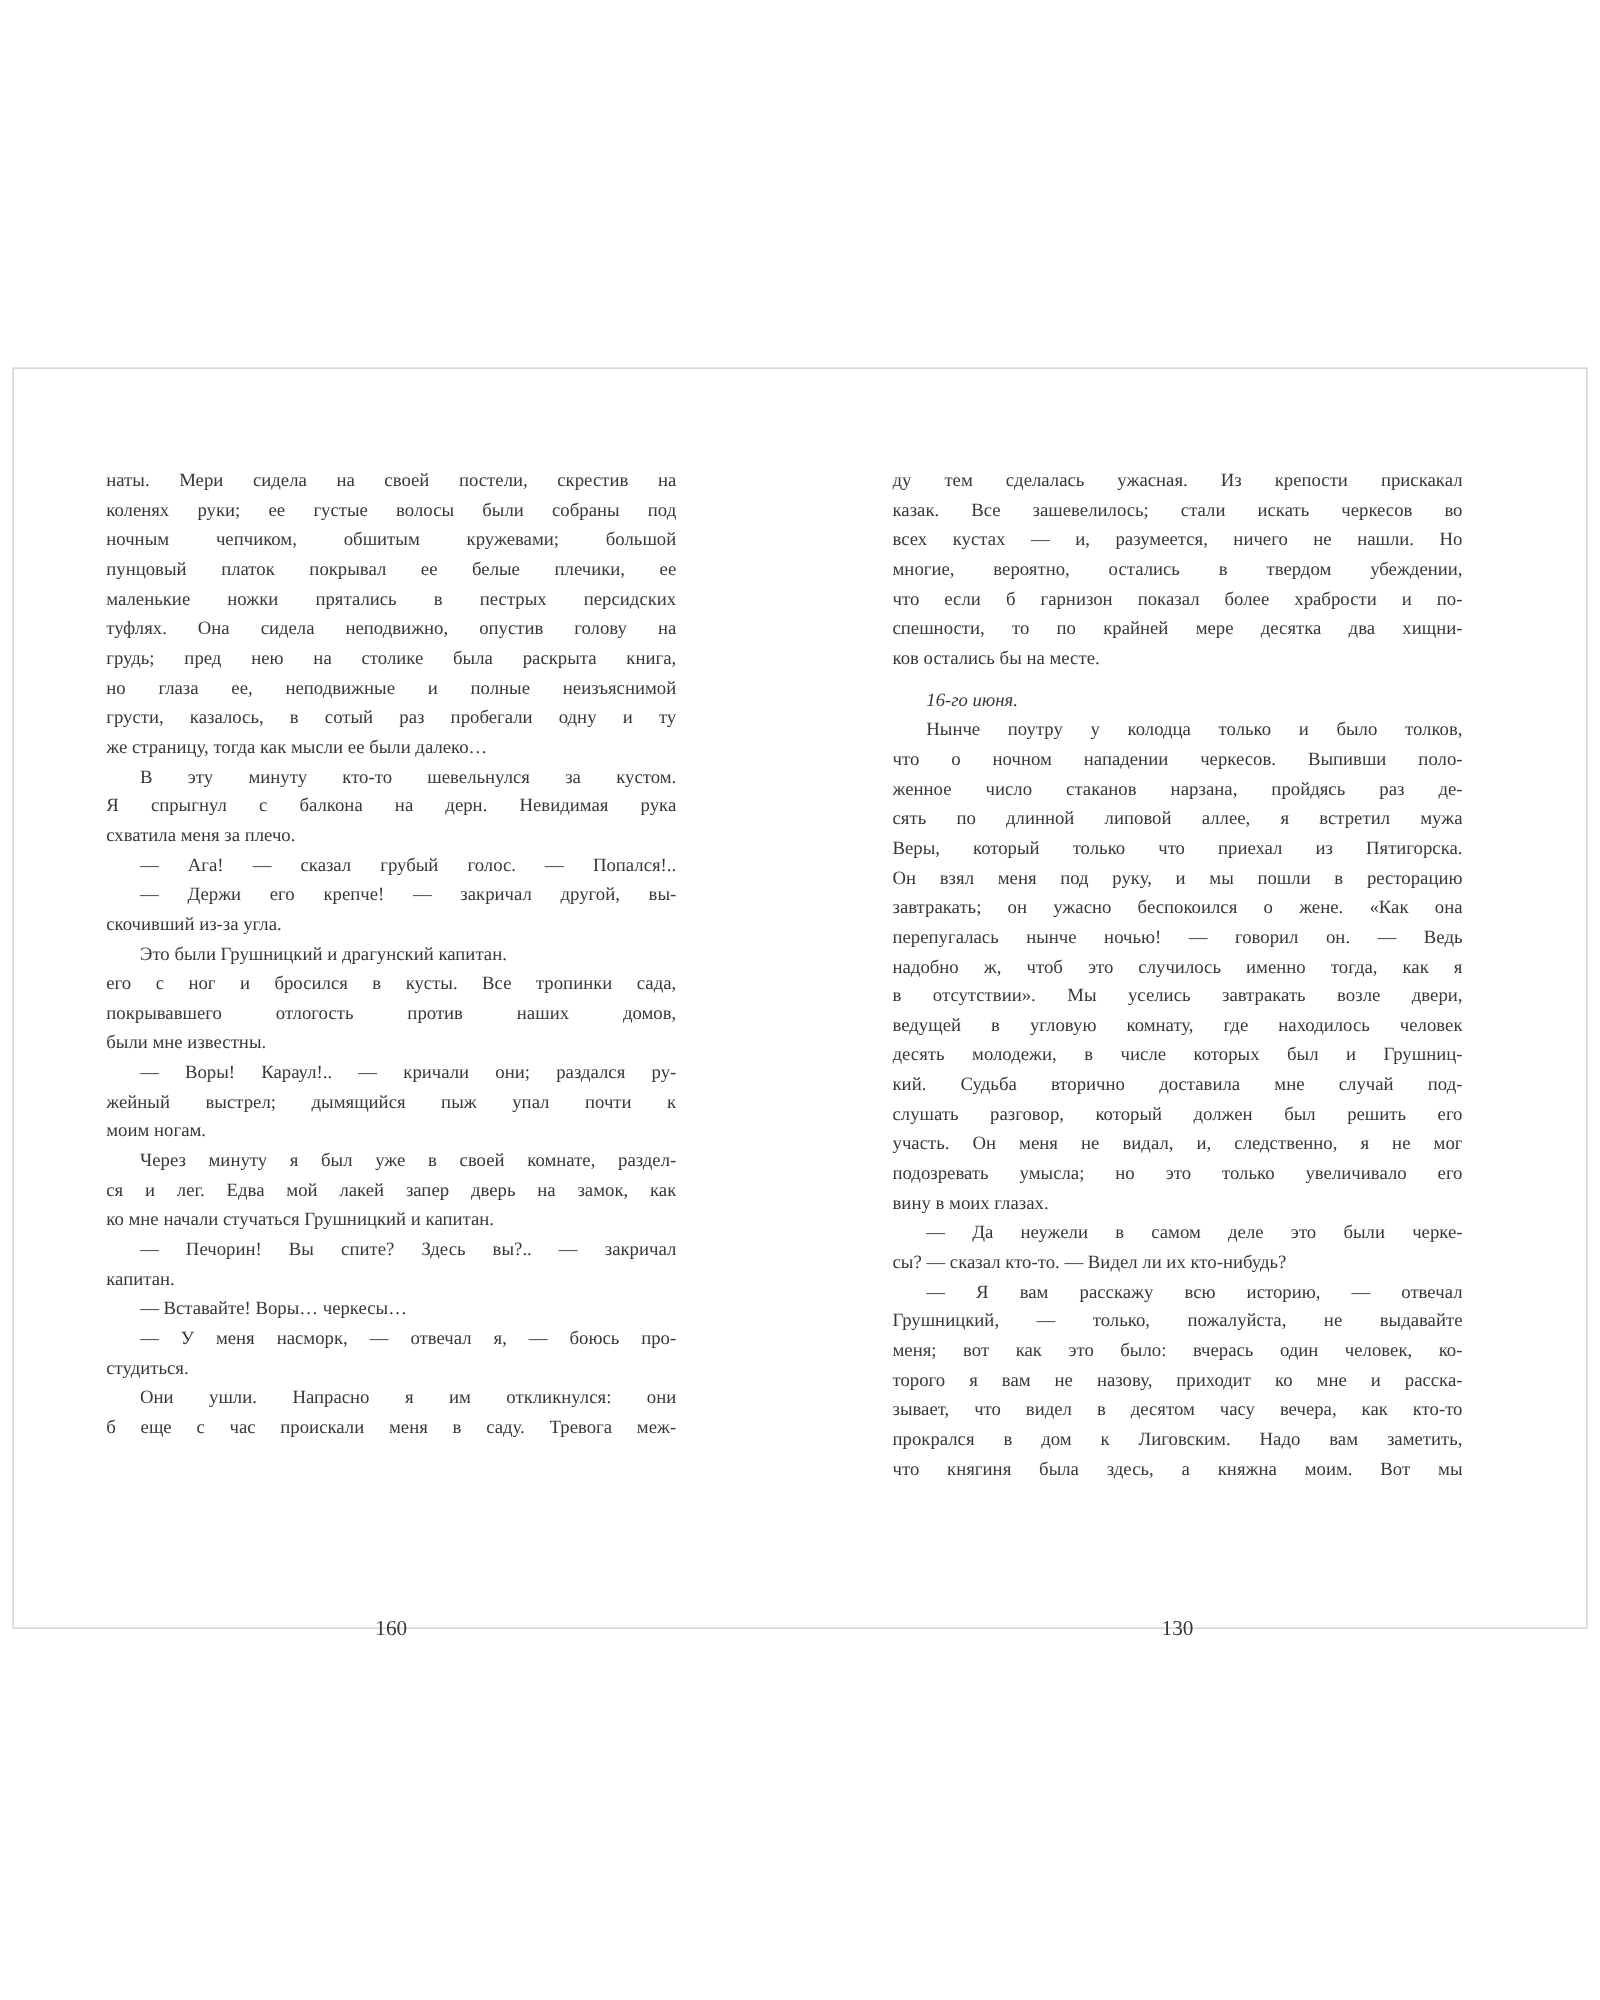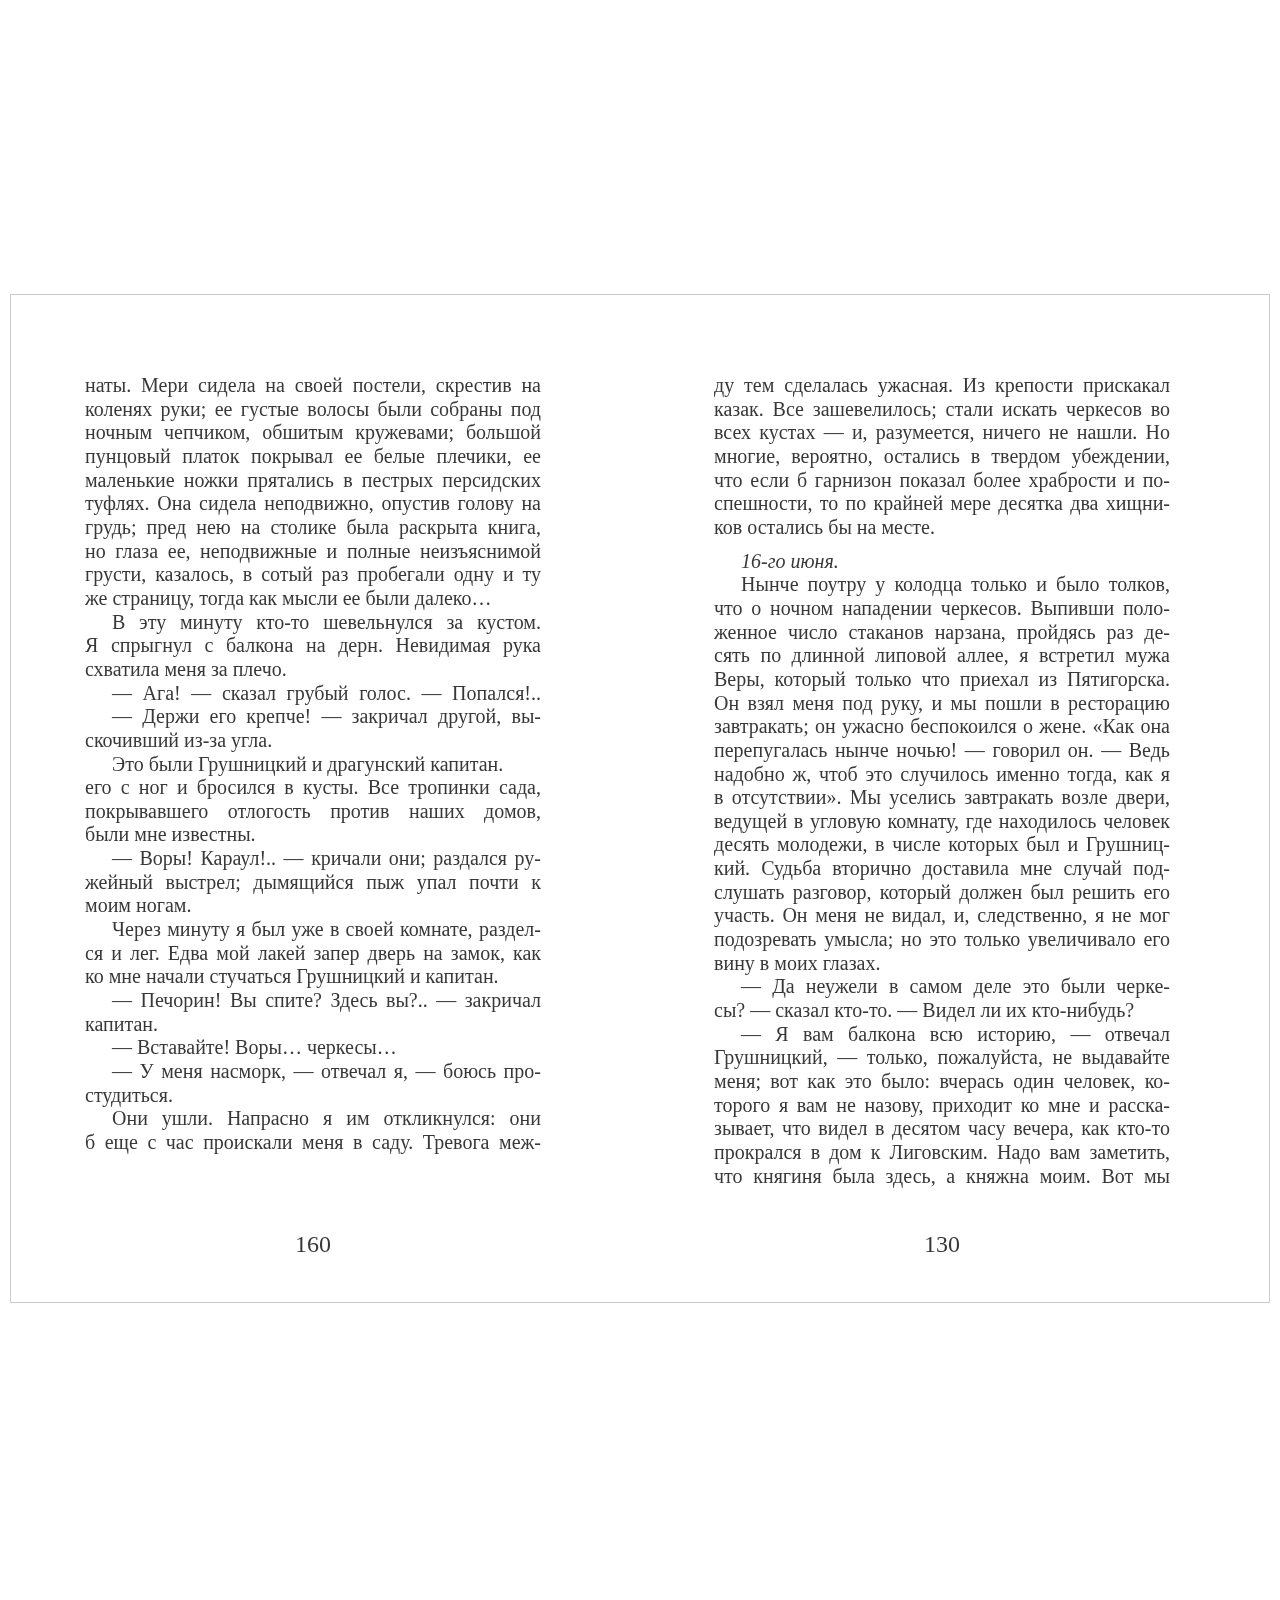--- a/index.html
+++ b/index.html
@@ -19,45 +19,45 @@
     height: 1009px;
     border: 1px solid #cccccc;
     box-sizing: border-box;
     background: #ffffff;
   }
   .text-column {
     position: absolute;
     top: 374px;
     width: 456px;
     color: #383838;
-    font-size: 20px;
+    font-size: 15px;
     line-height: 23.66px;
   }
   .text-column.left  { left: 85px; }
   .text-column.right { left: 714px; }
   .line {
     height: 23.66px;
     overflow: hidden;
     text-align: left;
     white-space: normal;
   }
   .line.justify {
     text-align: justify;
     text-align-last: justify;
   }
   .line.indent { text-indent: 27px; }
   .line.italic { font-style: italic; }
   .line.gap-before { margin-top: 10px; }
   .page-number {
     position: absolute;
-    top: 1233px;
+    top: 1291px;
     width: 456px;
     text-align: center;
     color: #383838;
-    font-size: 24px;
+    font-size: 17px;
     line-height: 23.66px;
   }
   .page-number.left  { left: 85px; }
   .page-number.right { left: 714px; }
 </style>
 </head>
 <body>
 
 <div class="spread-frame"></div>
 
@@ -120,21 +120,21 @@
     <div class="line justify">в отсутствии». Мы уселись завтракать возле двери,</div>
     <div class="line justify">ведущей в угловую комнату, где находилось человек</div>
     <div class="line justify">десять молодежи, в числе которых был и Грушниц-</div>
     <div class="line justify">кий. Судьба вторично доставила мне случай под-</div>
     <div class="line justify">слушать разговор, который должен был решить его</div>
     <div class="line justify">участь. Он меня не видал, и, следственно, я не мог</div>
     <div class="line justify">подозревать умысла; но это только увеличивало его</div>
     <div class="line">вину в моих глазах.</div>
     <div class="line indent justify">— Да неужели в самом деле это были черке-</div>
     <div class="line">сы? — сказал кто-то. — Видел ли их кто-нибудь?</div>
-    <div class="line indent justify">— Я вам балкона всю историю, — отвечал</div>
+    <div class="line indent justify">— Я вам расскажу всю историю, — отвечал</div>
     <div class="line justify">Грушницкий, — только, пожалуйста, не выдавайте</div>
     <div class="line justify">меня; вот как это было: вчерась один человек, ко-</div>
     <div class="line justify">торого я вам не назову, приходит ко мне и расска-</div>
     <div class="line justify">зывает, что видел в десятом часу вечера, как кто-то</div>
     <div class="line justify">прокрался в дом к Лиговским. Надо вам заметить,</div>
     <div class="line justify">что княгиня была здесь, а княжна моим. Вот мы</div>
   </div>
 
 <div class="page-number left">160</div>
 

